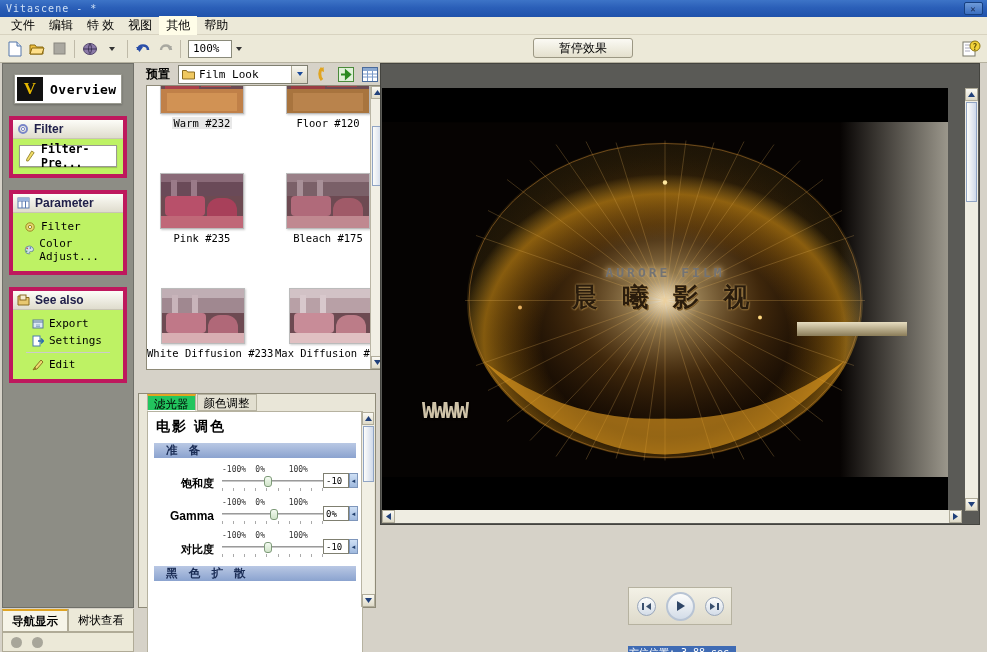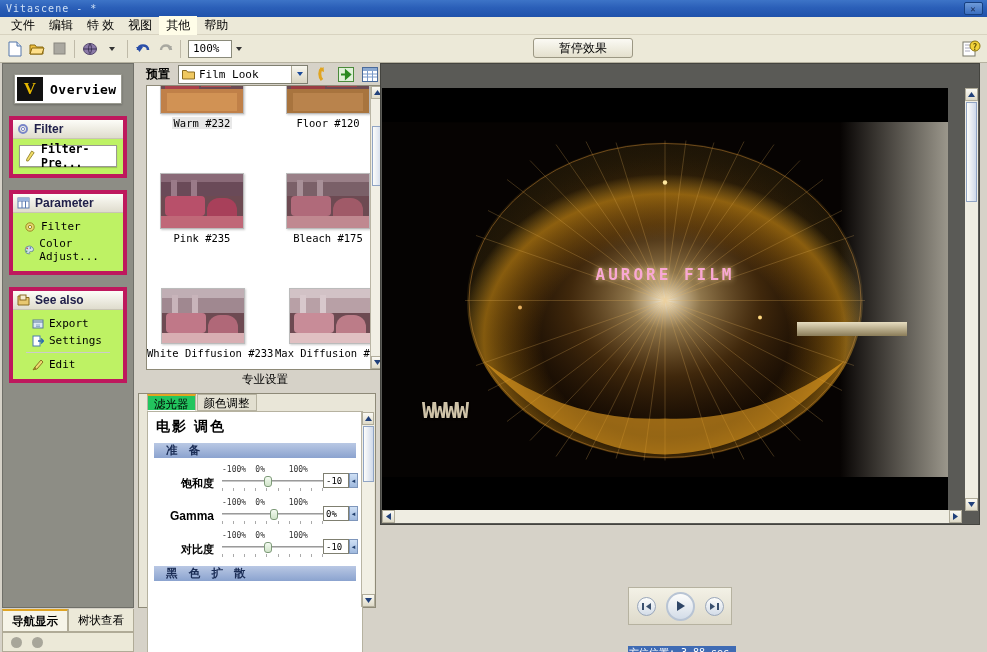--- a/index.html
+++ b/index.html
@@ -182,22 +182,22 @@
   #prevhdr { height:24px; background:#3d3a33; display:flex; align-items:center; padding-left:28px; color:#cfcabb; }
   #prevhdr .ts { font-size:11px; font-family:"DejaVu Sans Mono", monospace; }
   #prevhdr .pz { margin-left:30px; display:flex; align-items:center; gap:5px; }
   #prevhdr .pzt { background:#000; color:#e8e4d8; font-size:11px; padding:1px 4px;
                   font-family:"DejaVu Sans Mono", monospace; }
   #video { position:absolute; left:1px; top:24px; width:566px; height:423px; background:#000; overflow:hidden; }
   #vstage { position:absolute; left:0; top:34px; width:566px; height:355px; overflow:hidden; background:#050302;}
   .burst { position:absolute; left:50%; top:50%; transform:translate(-50%,-50%); }
   #vtexten {
     position:absolute; left:0; right:0; top:143px; text-align:center;
-    font-family:"DejaVu Sans Mono", monospace; font-size:16px; font-weight:bold;
-    letter-spacing:3px; color:#f9a8d4; text-shadow:0 0 6px #ffdca0;
+    font-family:"DejaVu Sans Mono", monospace; font-size:13px; font-weight:bold;
+    letter-spacing:3px; color:#737373; text-shadow:0 0 6px #ffdca0;
   }
   #vtextcn {
     position:absolute; left:0; right:0; top:158px; text-align:center;
     font-family:"Liberation Serif", serif; font-size:26px; font-weight:bold;
     letter-spacing:9px; color:#2a1c0c; text-shadow:0 0 2px #d8b370, 1px 1px 0 #6a4a1c;
   }
   #vwww { position:absolute; left:40px; top:244px; font-size:22px; font-weight:bold;
      letter-spacing:-2px; color:#cfc3a8; font-family:"DejaVu Sans Mono", monospace; text-shadow:0 1px 2px #000;margin-top:32px;}
   #vbar { position:absolute; left:415px; top:200px; width:110px; height:14px;
      background:linear-gradient(to bottom,#e7ddc0,#8a7c58); }
@@ -520,21 +520,20 @@
         </div>
         <div class="vsthumb" style="top:40px;height:60px"></div>
         <div class="vsarrow" style="position:absolute;bottom:0;left:0;width:13px">
           <svg width="7" height="5" viewBox="0 0 7 5">
               <path d="M3.5 5 L7 0 L0 0z" fill="#20407a"></path>
             </svg>
         </div>
       </div>
     </div>
 
-    <div id="protitle">专业设置</div>
   </div>
 
   <div id="parwrap">
     <div id="partabs">
       <div class="ptab active">滤光器</div>
       <div class="ptab">颜色调整</div>
     </div>
     <div id="parbody">
       <div class="parheading">电影 调色</div>
       <div class="secbar">准 备</div>
@@ -703,20 +702,21 @@
           </g>
           <ellipse cx="235" cy="178" rx="196" ry="157" fill="none" stroke="#c08030" stroke-width="1" opacity="0.5"></ellipse>
           <path d="M55 240 Q140 330 235 332 Q335 330 415 238 Q330 300 235 296 Q140 300 55 240z" fill="#e8a020" opacity="0.62"></path>
           <circle cx="235" cy="60" r="2.2" fill="#ffe8a0"></circle>
           <circle cx="330" cy="195" r="2" fill="#ffd880"></circle>
           <circle cx="90" cy="185" r="2" fill="#e8b060"></circle>
         </svg>
         <div id="vmesh"></div>
         <div id="vbar"></div>
         <div id="vtexten">AURORE  FILM</div>
+        <div id="vtextcn">晨 曦 影 视</div>
         <div id="vwww">WWWW</div>
       </div>
     </div>
 
     <div id="prevscrollv">
       <div class="vsarrow">
         <svg width="7" height="5" viewBox="0 0 7 5">
             <path d="M3.5 0 L7 5 L0 5z" fill="#20407a"></path>
           </svg>
       </div>

